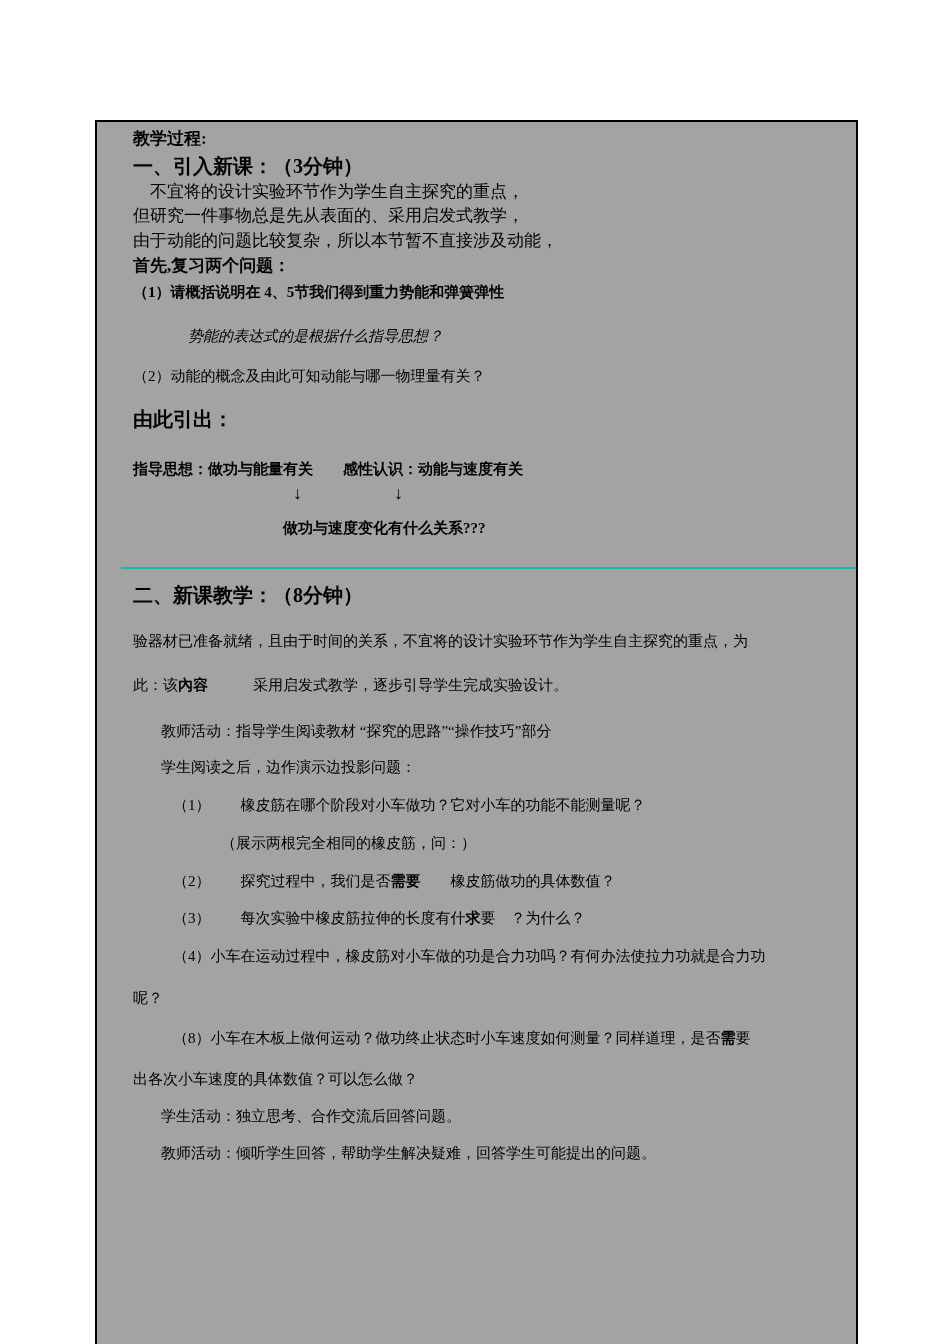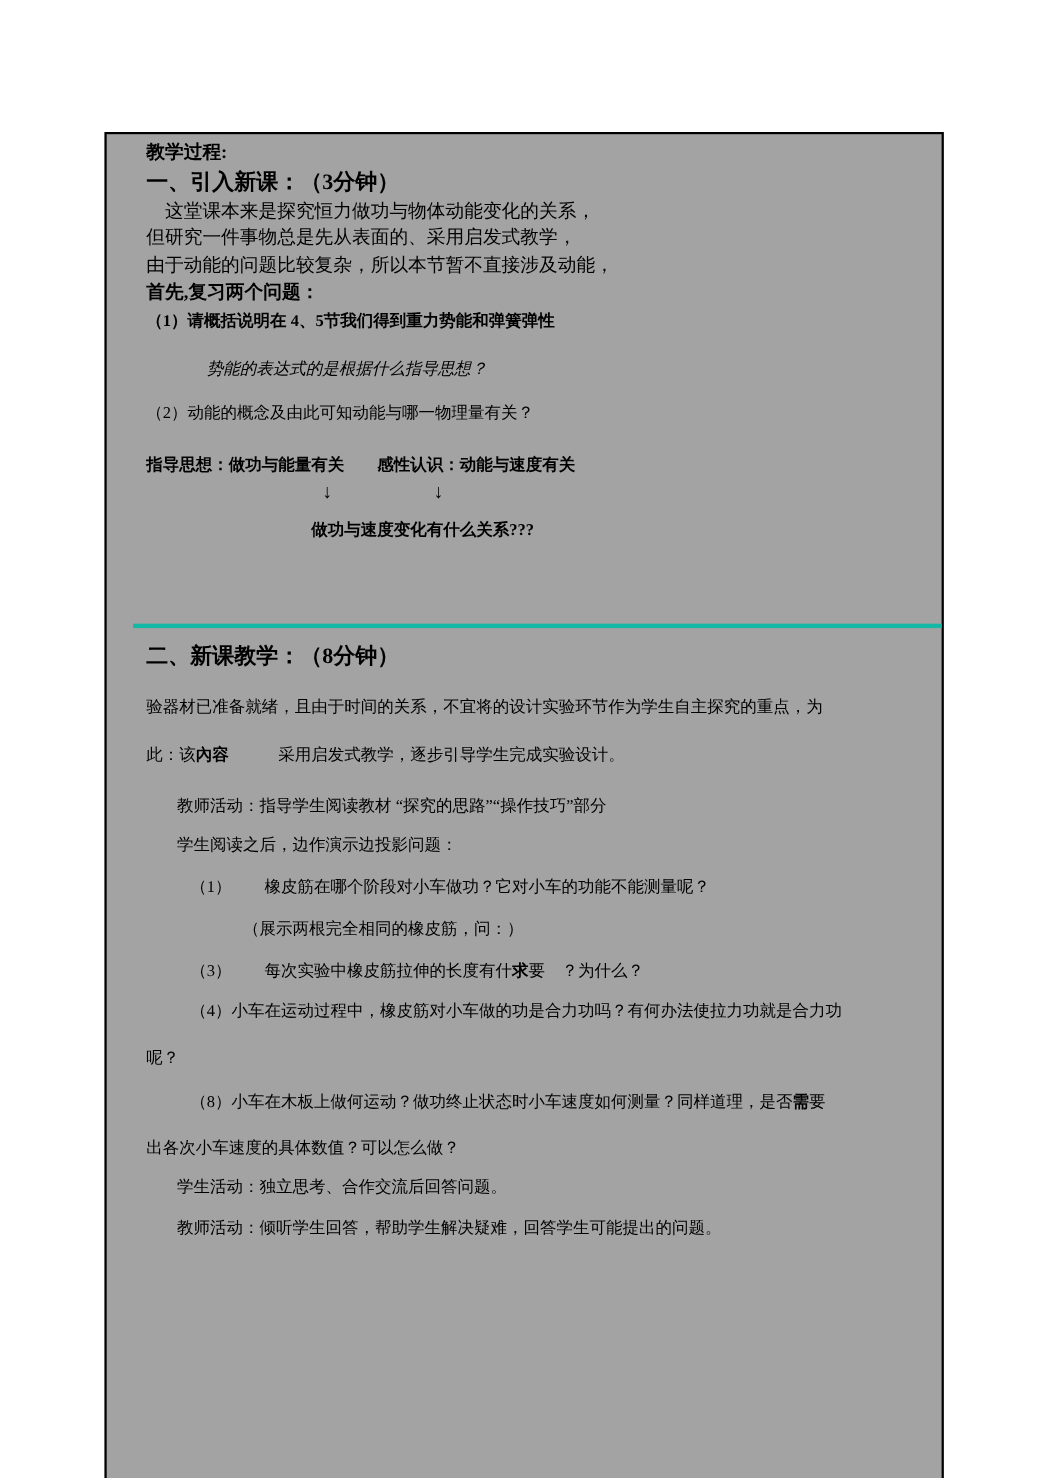--- a/index.html
+++ b/index.html
@@ -13,21 +13,21 @@
   .doc-table{
     position:absolute;
     left:95px;top:120px;width:763px;height:1271px;
     border:2px solid #000000;
     box-sizing:border-box;
     background:#a3a3a3;
     padding-left:24px;
   }
   .cell{box-sizing:border-box;overflow:hidden;}
   .cell-1{height:445px;padding:5px 12px 0 12px;}
-  .cell-2{height:648px;border-top:4px solid #14b8a6;padding:12px 12px 0 12px;}
+  .cell-2{height:648px;border-top:2px solid #14b8a6;padding:12px 12px 0 12px;}
   .line{white-space:pre-wrap;line-height:1.45;font-size:17px;}
   .line span{white-space:pre-wrap;}
   .b{font-weight:bold;}
   .t15{font-size:15px;line-height:1.45;}
   .t17{font-size:17px;line-height:1.45;}
   .t18{font-size:15px;line-height:1.4;}
   .t20{font-size:20px;line-height:1.4;}
   .mt2{margin-top:2px;}  .mt10{margin-top:4px;font-weight:bold;}
   .mt12{margin-top:12px;}
   .mt15{margin-top:15px;} .mt16{margin-top:16px;}
@@ -43,39 +43,41 @@
   .arrows span:nth-child(1){margin-left:160px;}
   .arrows span:nth-child(2){margin-left:92px;}
 </style>
 </head>
 <body>
 
 <div class="doc-table">
   <div class="cell cell-1">
       <div class="line t17 b"><span>教学过程:</span></div>
       <div class="line t20 b"><span>一、引入新课：（3分钟）</span></div>
-      <div class="line t17"><span>　这堂课本来是探究恒力做功与物体动能变化的关系，</span></div>
+      <div class="line t17"><span>　不宜将的设计实验环节作为学生自主探究的重点，</span></div>
       <div class="line t17"><span>但研究一件事物总是先从表面的、采用启发式教学，</span></div>
       <div class="line t17"><span>由于动能的问题比较复杂，所以本节暂不直接涉及动能，</span></div>
       <div class="line t17 b"><span>首先,复习两个问题：</span></div>
       <div class="line t15 mt10"><span>（1）请概括说明在 4、5节我们得到重力势能和弹簧弹性</span></div>
       <div class="line t15 mt22 ind55"><span>势能的表达式的是根据什么指导思想？</span></div>
       <div class="line t15 mt18"><span>（2）动能的概念及由此可知动能与哪一物理量有关？</span></div>
+      <div class="line t20 b mt18"><span>由此引出：</span></div>
       <div class="line t18 b mt26"><span>指导思想：做功与能量有关　　感性认识：动能与速度有关</span></div>
       <div class="line arrows mt2"><span>↓</span><span>↓</span></div>
       <div class="line t18 b mt12 ind150"><span>做功与速度变化有什么关系???</span></div>
     </div>
   <div class="cell cell-2">
       <div class="line t20 b"><span>二、新课教学：（8分钟）</span></div>
       <div class="line t15 mt22"><span>验器材已准备就绪，且由于时间的关系，不宜将的设计实验环节作为学生自主探究的重点，为</span></div>
       <div class="line t15 mt22"><span>此：该</span><span class="b">內容</span><span>　　　</span><span>采用启发式教学，逐步引导学生完成实验设计。</span></div>
       <div class="line t15 mt24 ind28"><span>教师活动：指导学生阅读教材 “探究的思路”“操作技巧”部分</span></div>
       <div class="line t15 mt15 ind28"><span>学生阅读之后，边作演示边投影问题：</span></div>
       <div class="line t15 mt16 ind40"><span>（1）　　橡皮筋在哪个阶段对小车做功？它对小车的功能不能测量呢？</span></div>
       <div class="line t15 mt16 ind88"><span>（展示两根完全相同的橡皮筋，问：）</span></div>
+      <div class="line t15 mt16 ind40"><span>（2）　　探究过程中，我们是否</span><span class="b">需要</span><span>　　橡皮筋做功的具体数值？</span></div>
       <div class="line t15 mt16 ind40"><span>（3）　　每次实验中橡皮筋拉伸的长度有什</span><span class="b">求</span><span>要　？为什么？</span></div>
       <div class="line t15 mt16 ind40"><span>（4）小车在运动过程中，橡皮筋对小车做的功是合力功吗？有何办法使拉力功就是合力功</span></div>
       <div class="line t15 mt20"><span>呢？</span></div>
       <div class="line t15 mt18 ind40"><span>（8）小车在木板上做何运动？做功终止状态时小车速度如何测量？同样道理，是否</span><span class="b">需</span><span>要</span></div>
       <div class="line t15 mt20"><span>出各次小车速度的具体数值？可以怎么做？</span></div>
       <div class="line t15 mt15 ind28"><span>学生活动：独立思考、合作交流后回答问题。</span></div>
       <div class="line t15 mt15 ind28"><span>教师活动：倾听学生回答，帮助学生解决疑难，回答学生可能提出的问题。</span></div>
     </div>
 </div>
 

